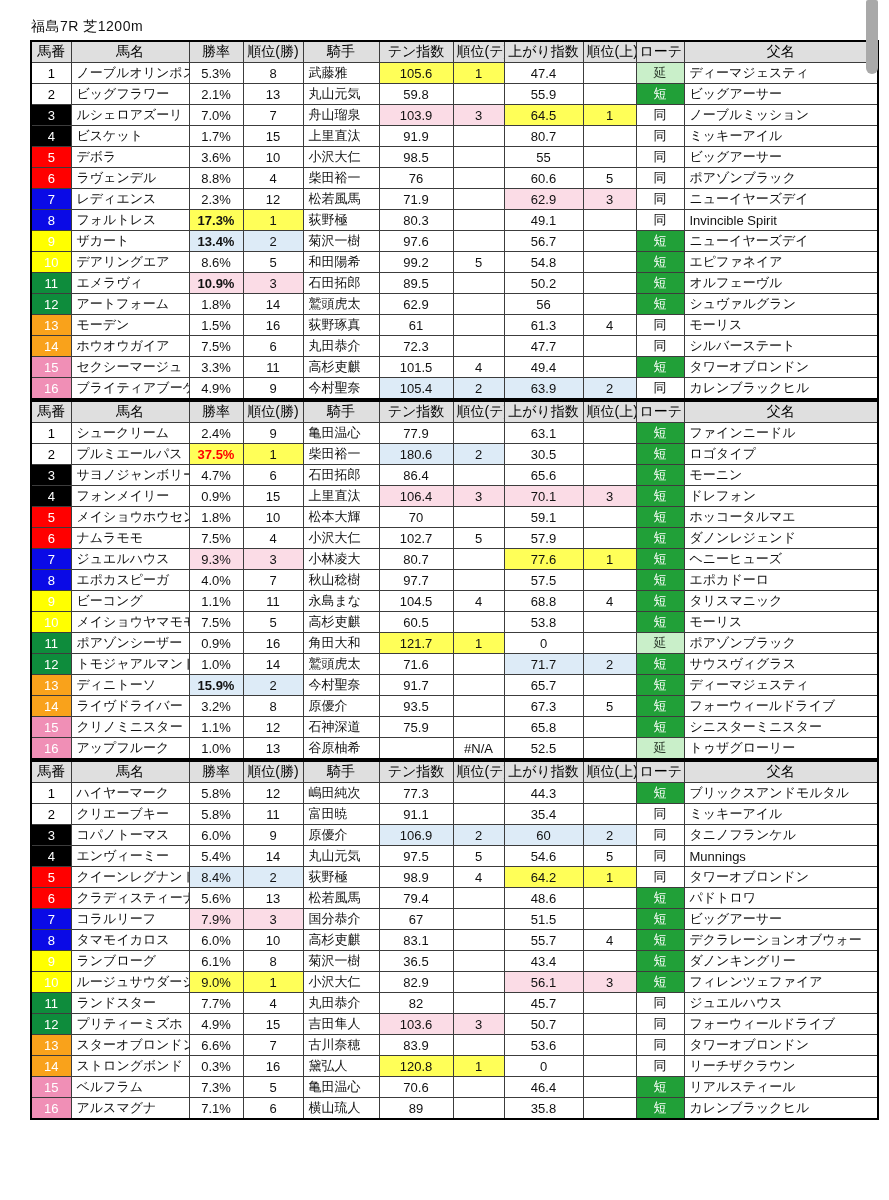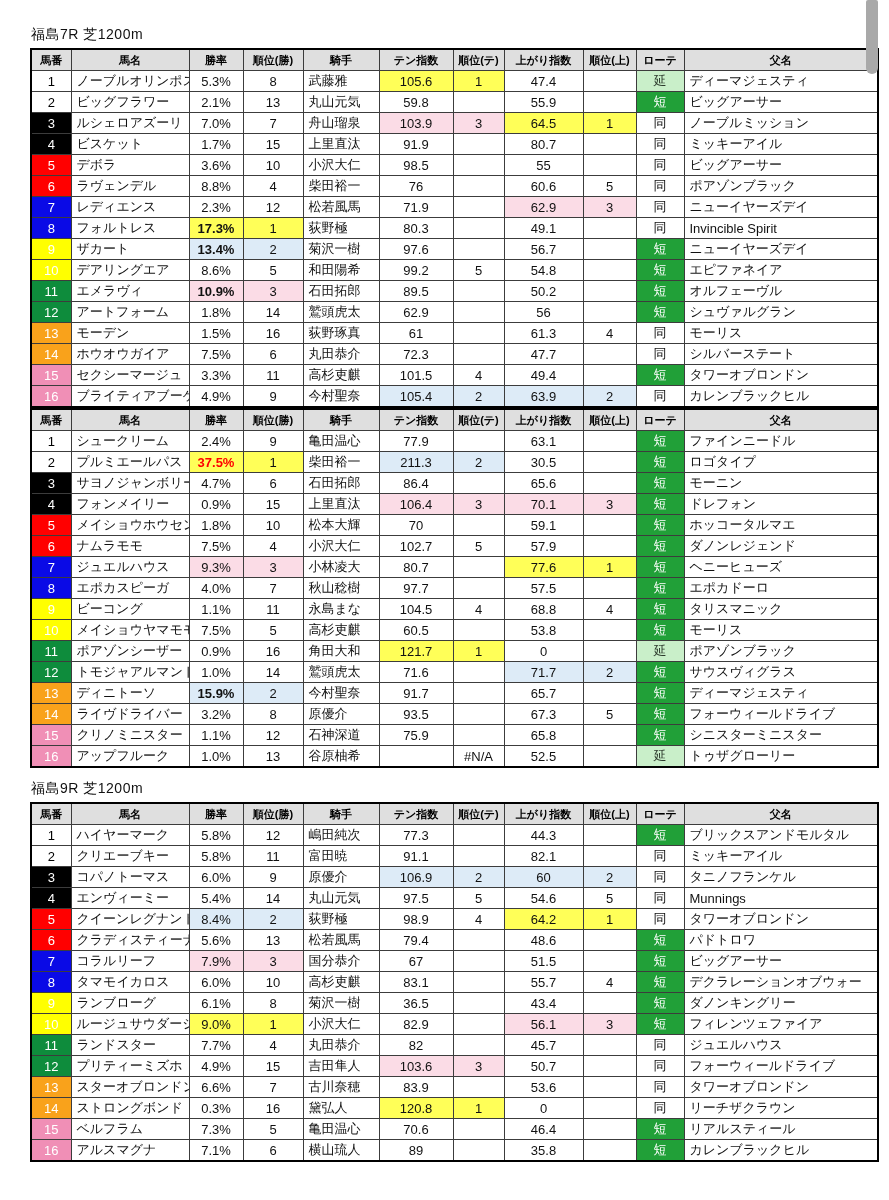--- a/index.html
+++ b/index.html
@@ -1,37 +1,37 @@
 <!DOCTYPE html>
 <html style="--hl-y: #FFFF58; --hl-b: #DDEBF7; --hl-p: #FBDCE6; --rote-tan: #21A038; --rote-en: #C9EFC9; --header-bg: #DFDFDF; --win-red: #FF0000; --f1: #FFFFFF; --f2: #000000; --f3: #FF0000; --f4: #0A0AE6; --f5: #FFFF00; --f6: #0E8C3C; --f7: #F9A21B; --f8: #F08FB6;"><head>
 <meta charset="utf-8">
 <style>
   html,body{margin:0;padding:0;}
   body{
     width:889px;height:1200px;background:#ffffff;position:relative;
     font-family:"Liberation Sans","DejaVu Sans",sans-serif;color:#111;
     -webkit-font-smoothing:antialiased;
   }
-  .page{position:absolute;left:30px;top:18px;width:788px;}
+  .page{position:absolute;left:30px;top:10px;width:788px;}
   .race-title{
     font-size:14px;font-weight:500;color:#111;margin:12px 0 4px 1px;letter-spacing:0.5px;
   }
   .race:first-child .race-title{margin-top:8px;}
   table{
     border-collapse:collapse;table-layout:fixed;width:847px;
     border:2px solid #000;font-size:13px;
   }
   col.c1{width:40px}col.c2{width:118px}col.c3{width:54px}col.c4{width:60px}
   col.c5{width:76px}col.c6{width:74px}col.c7{width:51px}col.c8{width:79px}
   col.c9{width:53px}col.c10{width:48px}col.c11{width:194px}
   th,td{
     border:1px solid #3c3c3c;height:20px;padding:0 3px;
     text-align:center;vertical-align:middle;overflow:hidden;white-space:nowrap;
   }
-  th{background:var(--header-bg);font-weight:bold;font-size:11px;color:#000;}
+  th{background:var(--header-bg);font-weight:normal;font-size:14px;color:#000;}
   td.name,td.jk,td.sire{text-align:left;padding-left:5px;}
   td.num{font-weight:500;}
   .f1{background:var(--f1);color:#000;}
   .f2{background:var(--f2);color:#fff;}
   .f3{background:var(--f3);color:#fff;}
   .f4{background:var(--f4);color:#fff;}
   .f5{background:var(--f5);color:#fff;}
   .f6{background:var(--f6);color:#fff;}
   .f7{background:var(--f7);color:#fff;}
   .f8{background:var(--f8);color:#fff;}
@@ -340,21 +340,21 @@
             <td></td>
             <td class="rote-tan">短</td>
             <td class="sire">ファインニードル</td>
           </tr>
           <tr>
             <td class="num f1">2</td>
             <td class="name">プルミエールパス</td>
             <td class="hl-y bold-red">37.5%</td>
             <td class="hl-y">1</td>
             <td class="jk">柴田裕一</td>
-            <td class="hl-b">211.3</td>
+            <td class="hl-b">180.6</td>
             <td class="hl-b">2</td>
             <td>30.5</td>
             <td></td>
             <td class="rote-tan">短</td>
             <td class="sire">ロゴタイプ</td>
           </tr>
           <tr>
             <td class="num f2">3</td>
             <td class="name">サヨノジャンボリー</td>
             <td>4.7%</td>
@@ -534,21 +534,20 @@
             <td>52.5</td>
             <td></td>
             <td class="rote-en">延</td>
             <td class="sire">トゥザグローリー</td>
           </tr>
         </tbody>
     </table>
   </section>
 
   <section class="race">
-    <div class="race-title">福島9R 芝1200m</div>
     <table>
       <colgroup>
         <col class="c1">
           <col class="c2">
           <col class="c3">
           <col class="c4">
           <col class="c5">
         <col class="c6">
           <col class="c7">
           <col class="c8">
@@ -586,21 +585,21 @@
             <td class="sire">ブリックスアンドモルタル</td>
           </tr>
           <tr>
             <td class="num f1">2</td>
             <td class="name">クリエーブキー</td>
             <td>5.8%</td>
             <td>11</td>
             <td class="jk">富田暁</td>
             <td>91.1</td>
             <td></td>
-            <td>82.1</td>
+            <td>35.4</td>
             <td></td>
             <td class="rote-dou">同</td>
             <td class="sire">ミッキーアイル</td>
           </tr>
           <tr>
             <td class="num f2">3</td>
             <td class="name">コパノトーマス</td>
             <td>6.0%</td>
             <td>9</td>
             <td class="jk">原優介</td>

